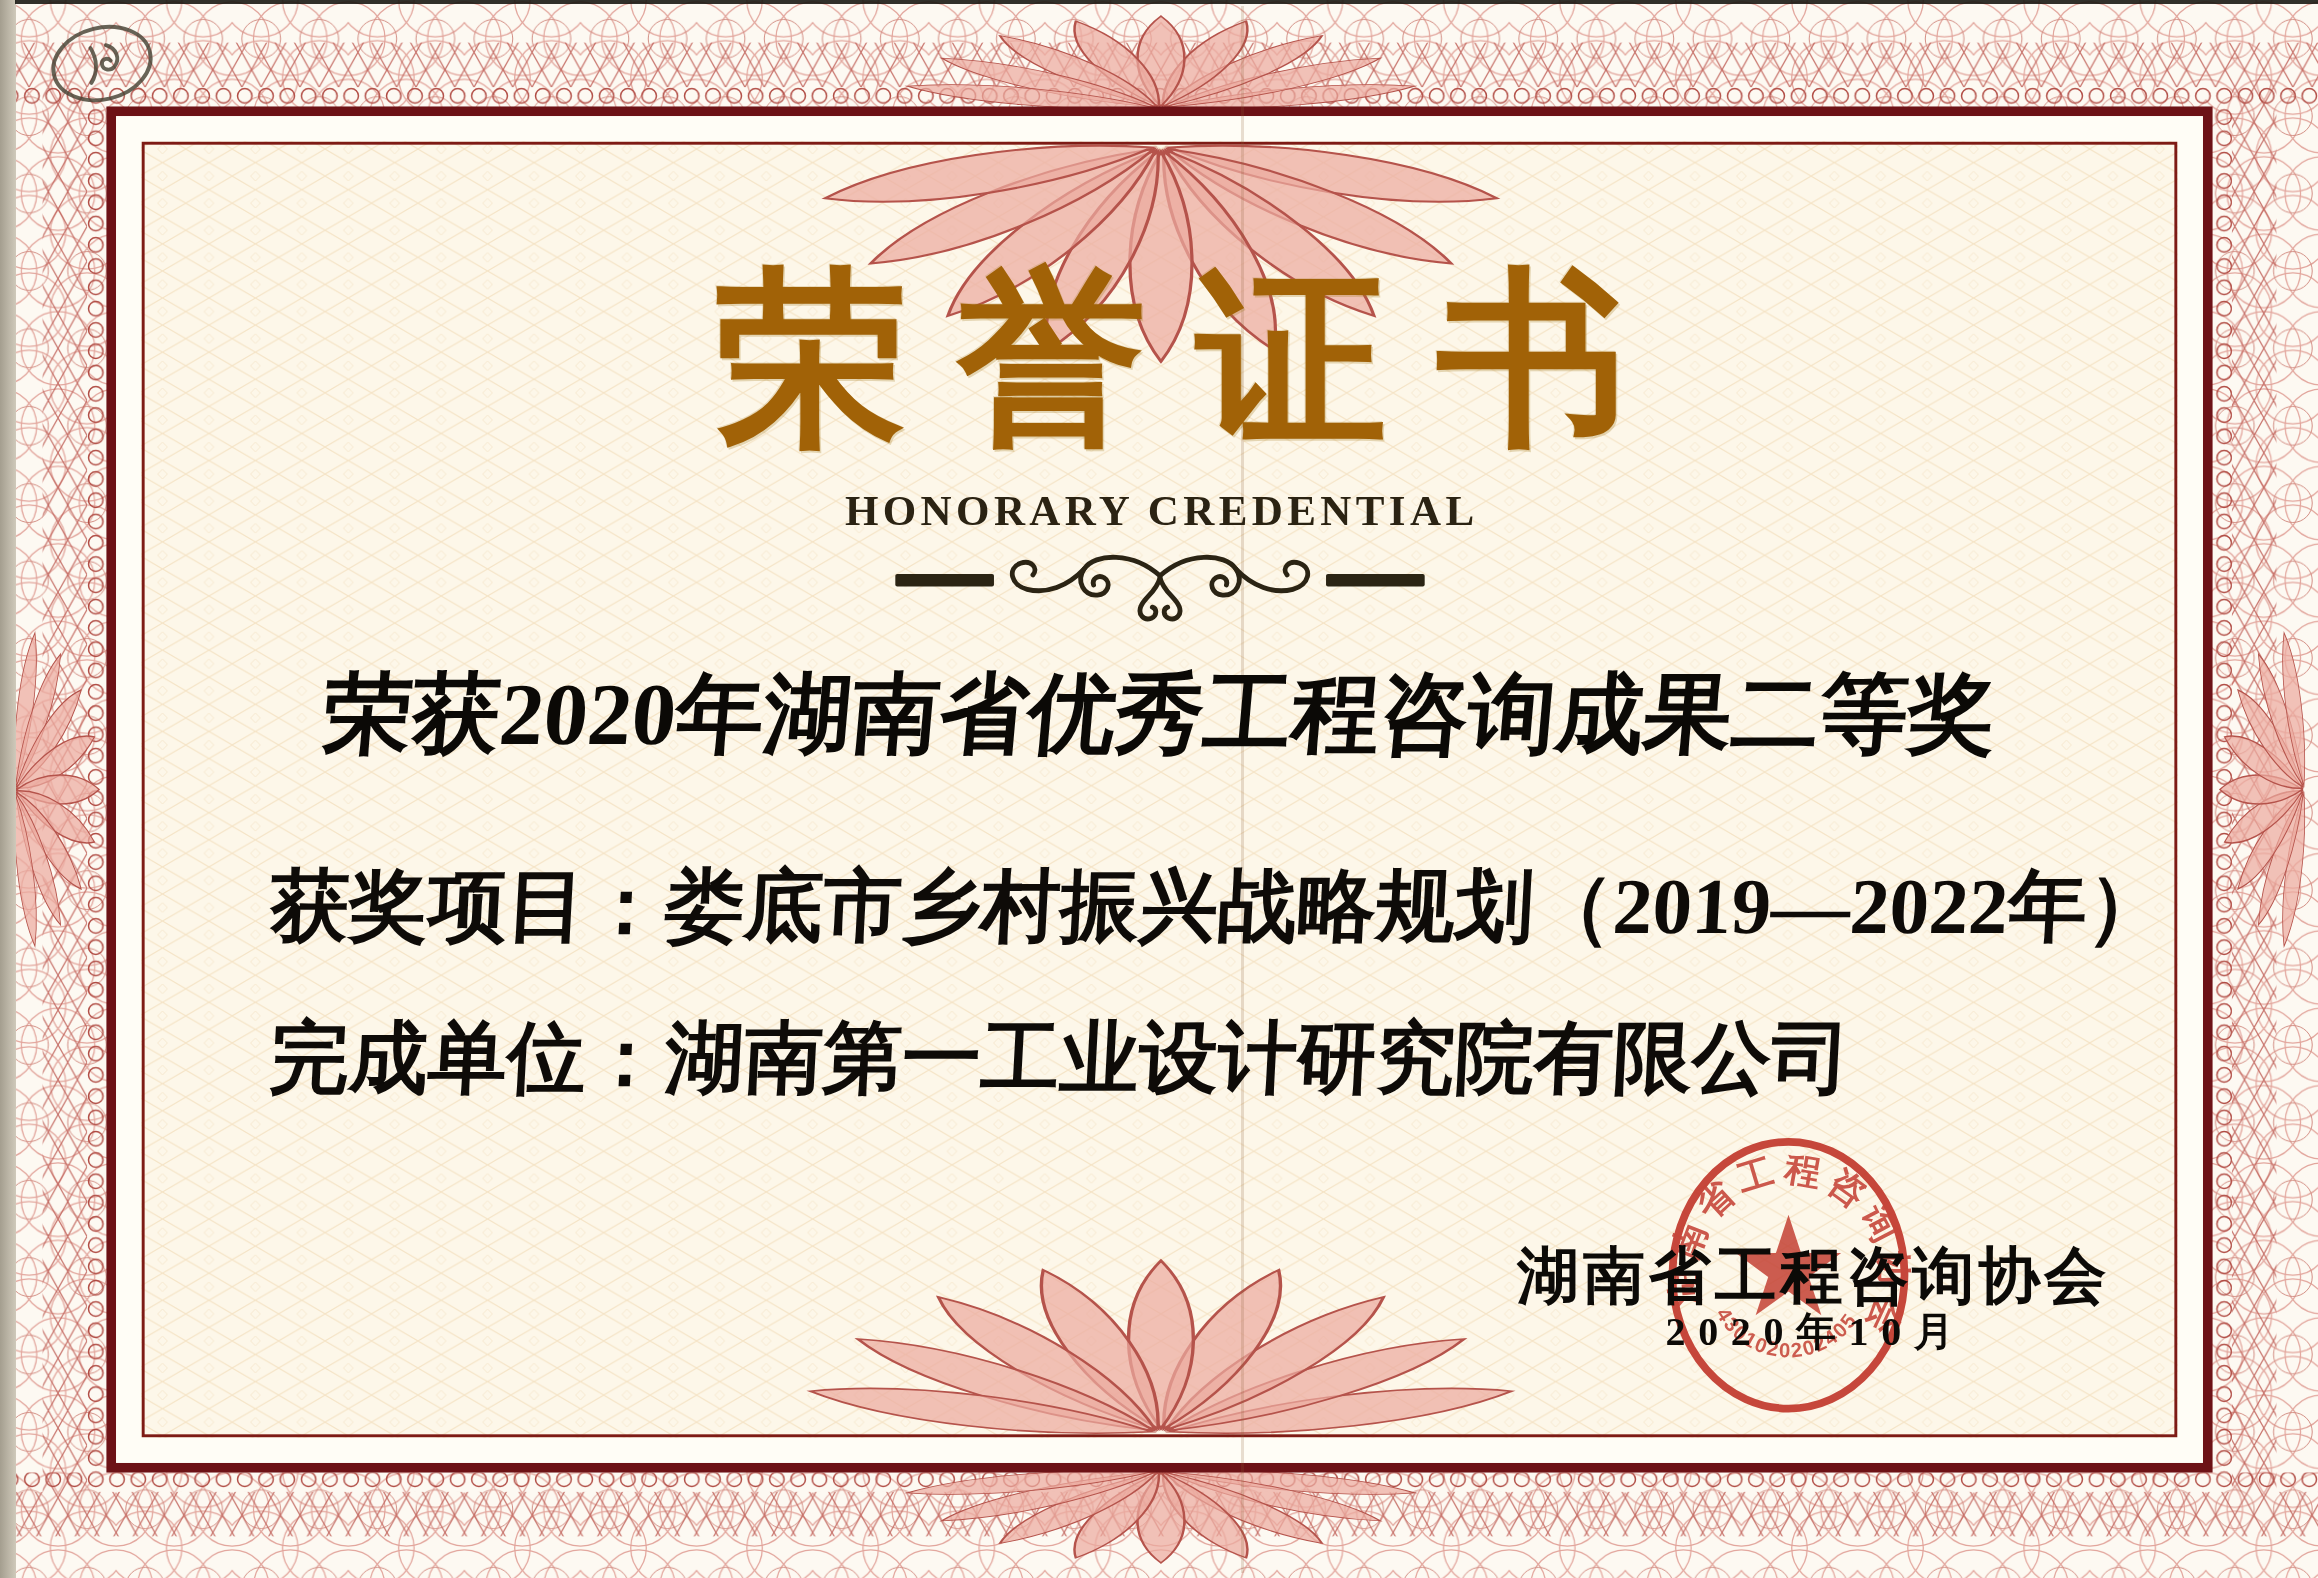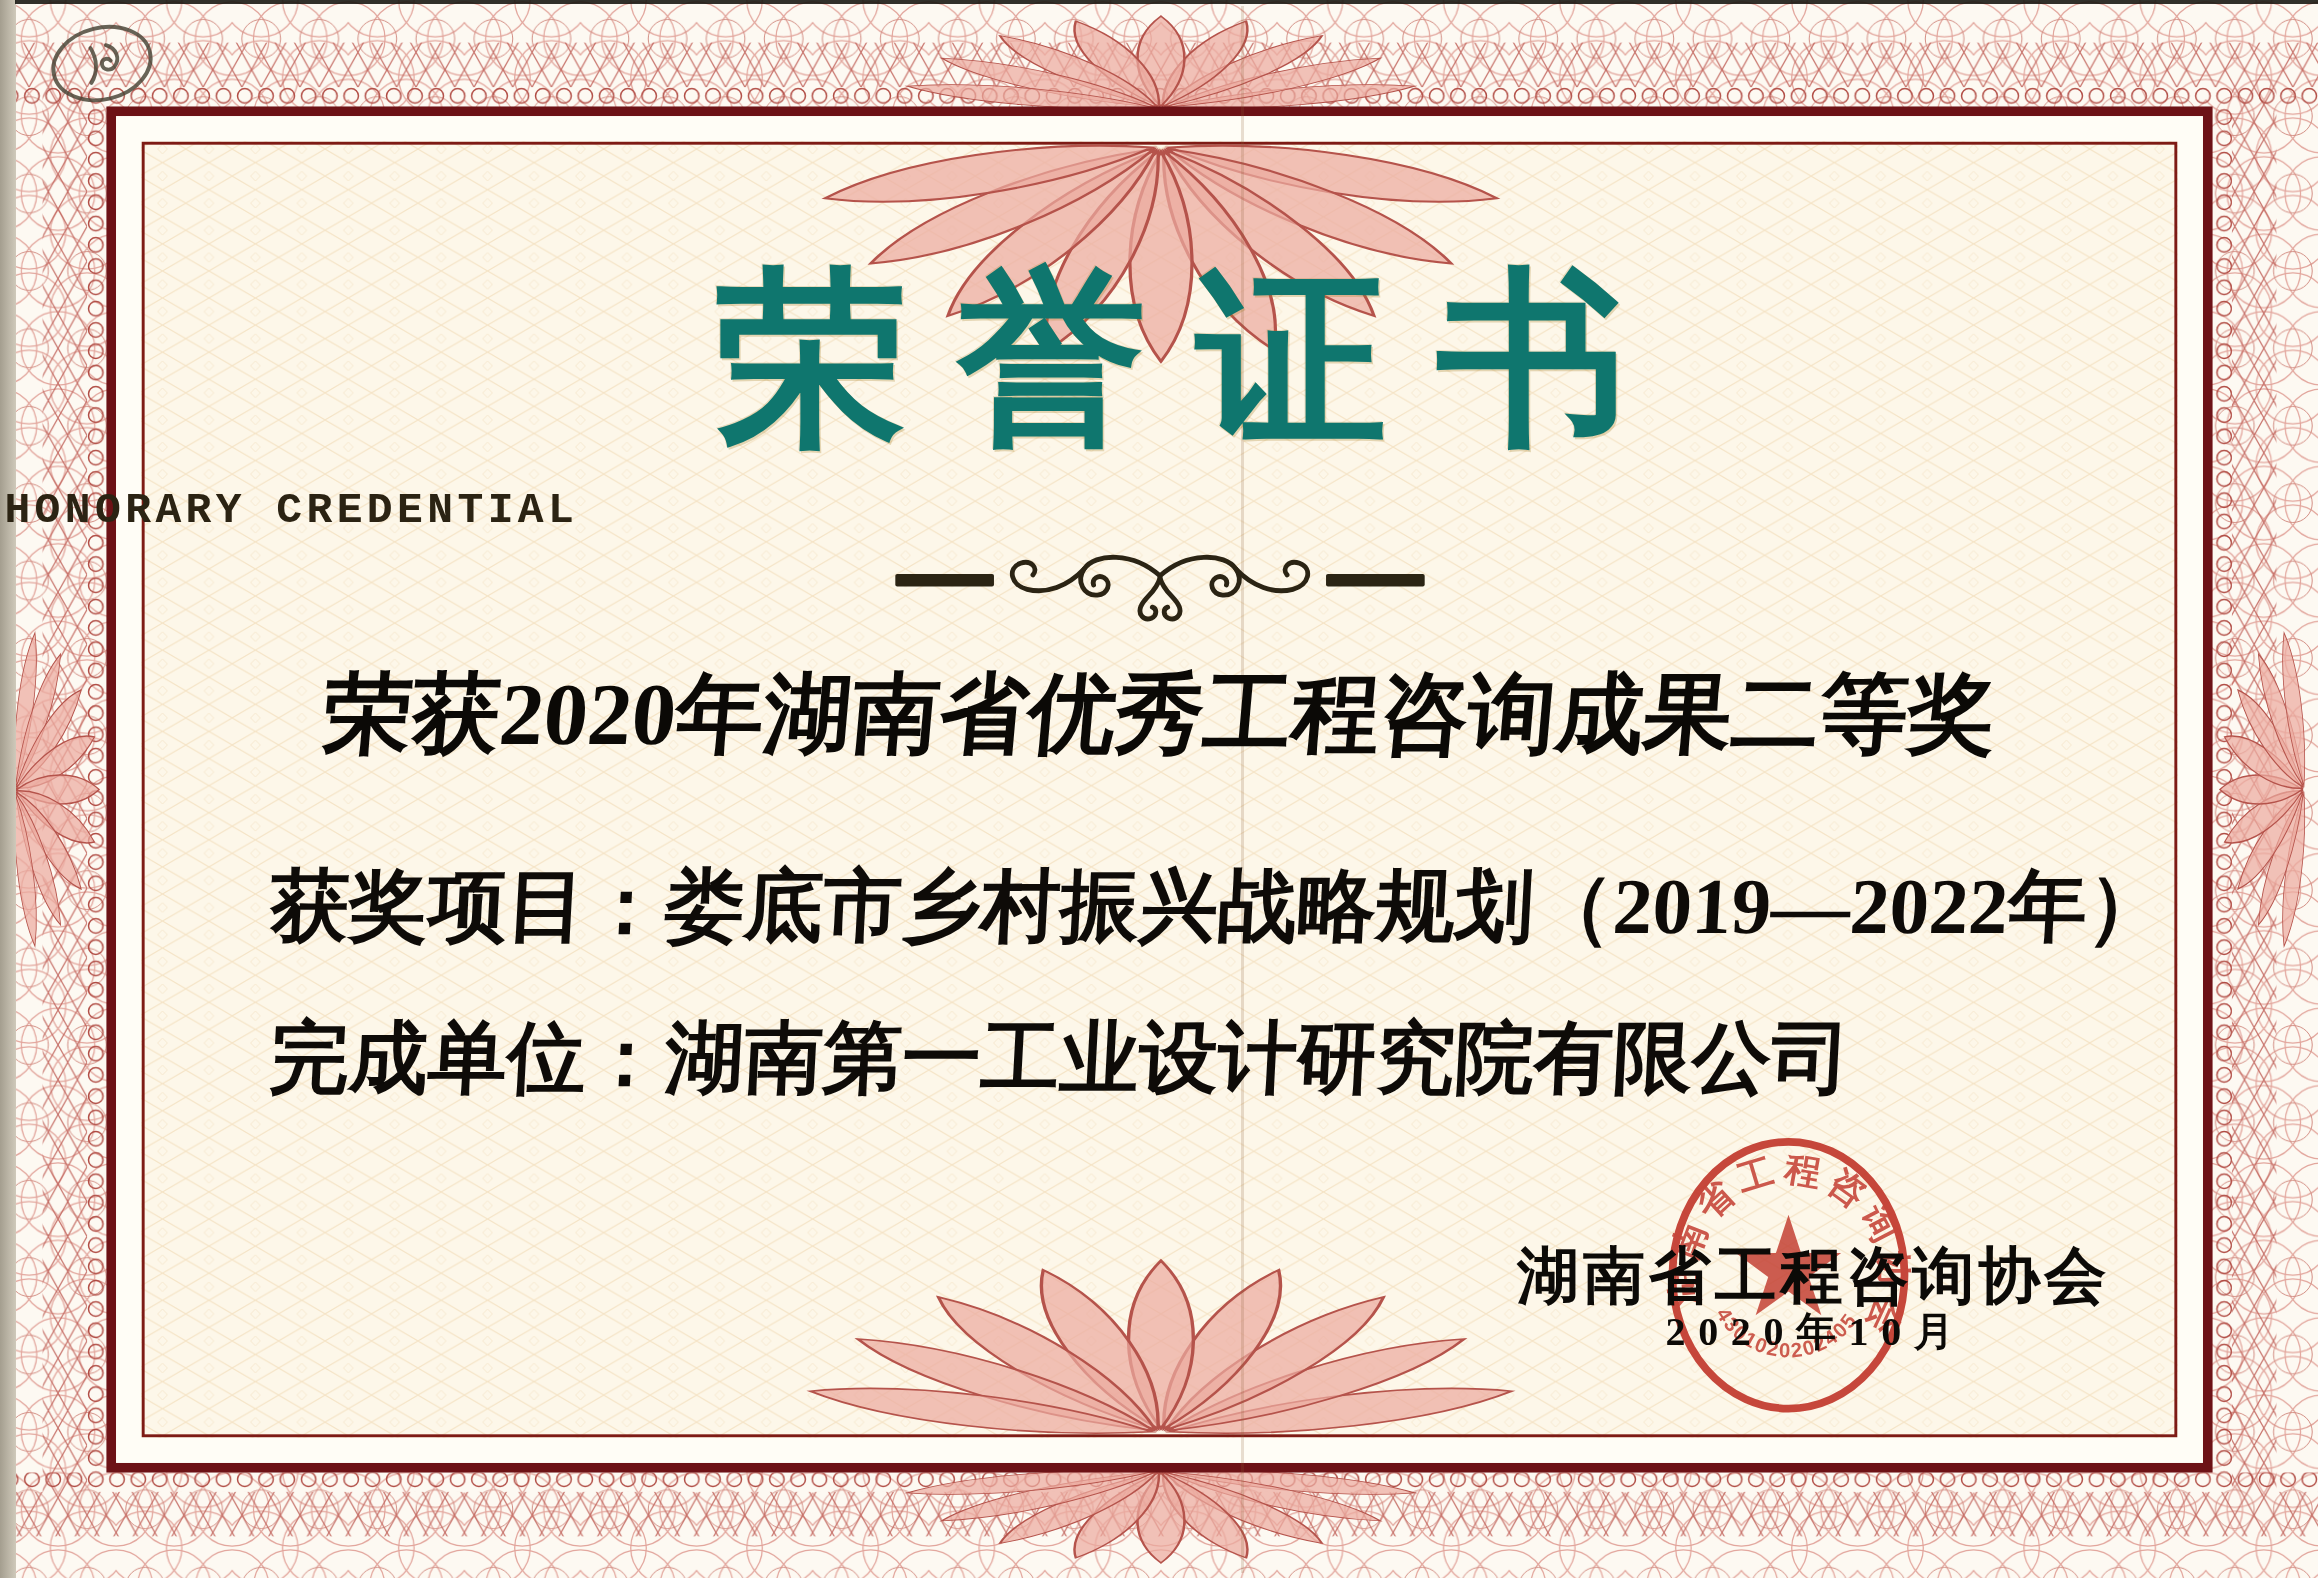--- a/index.html
+++ b/index.html
@@ -16,27 +16,28 @@
   .scan-topline{position:absolute;left:14.5px;top:0;width:2304px;height:4.4px;background:#15130e;opacity:.88;z-index:3;}
   .fold-line{position:absolute;left:1241px;top:5.8px;width:2.9px;height:1567px;
     background:rgba(140,95,55,.20);z-index:2;}
   .scribble{position:absolute;left:44px;top:13.5px;width:116px;height:102px;z-index:4;}
 
   .title{
     position:absolute;left:0;top:265px;width:100%;
     text-align:center;
     font-size:190px;line-height:1;font-weight:bold;
     letter-spacing:50px;padding-left:74px;box-sizing:border-box;
-    color:#0f766e;
+    color:#a16207;
     text-shadow:1.5px 1.5px 0 rgba(165,125,35,.28), -1px -1px 0 rgba(165,125,35,.22);
     z-index:5;white-space:nowrap;
   }
   .subtitle{
     position:absolute;left:0;top:489px;width:100%;
-    font-family:Liberation Mono, monospace;
+    text-align:center;
+    font-family:Liberation Serif, serif;
     font-size:43px;line-height:1;font-weight:bold;
     letter-spacing:4.4px;padding-left:4.4px;box-sizing:border-box;
     color:#2b2313;z-index:5;
   }
   .flourish{position:absolute;left:50%;top:546px;transform:translateX(-50%);
     width:532px;height:77px;z-index:5;}
 
   .award-line{
     position:absolute;left:50%;top:664px;transform:translateX(-50%) skewX(-5deg);
     font-size:88px;line-height:1.15;font-weight:bold;

